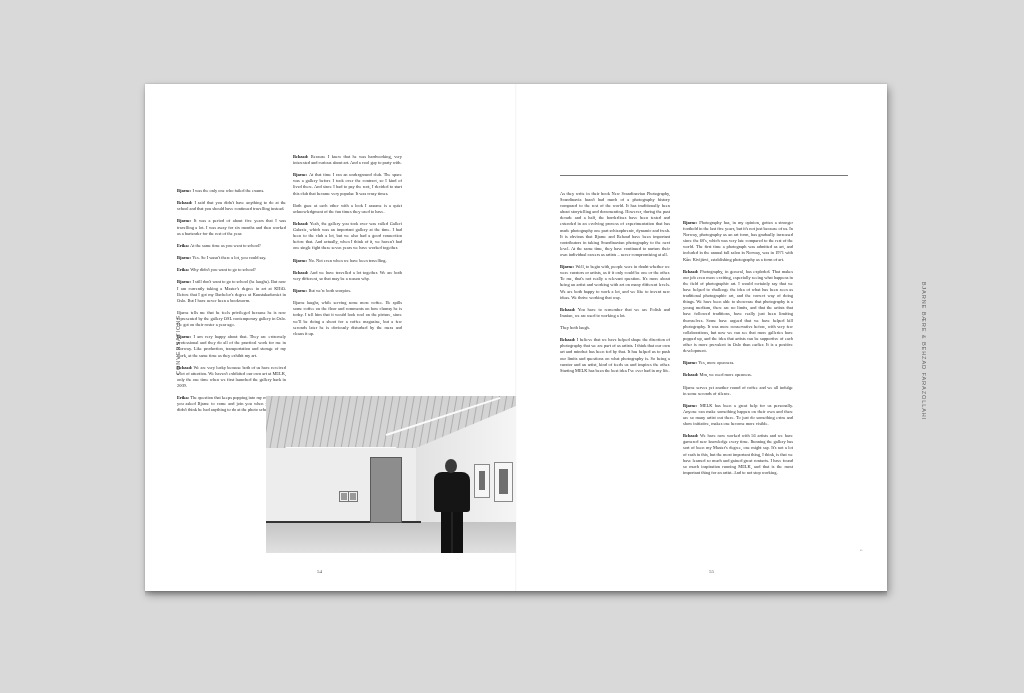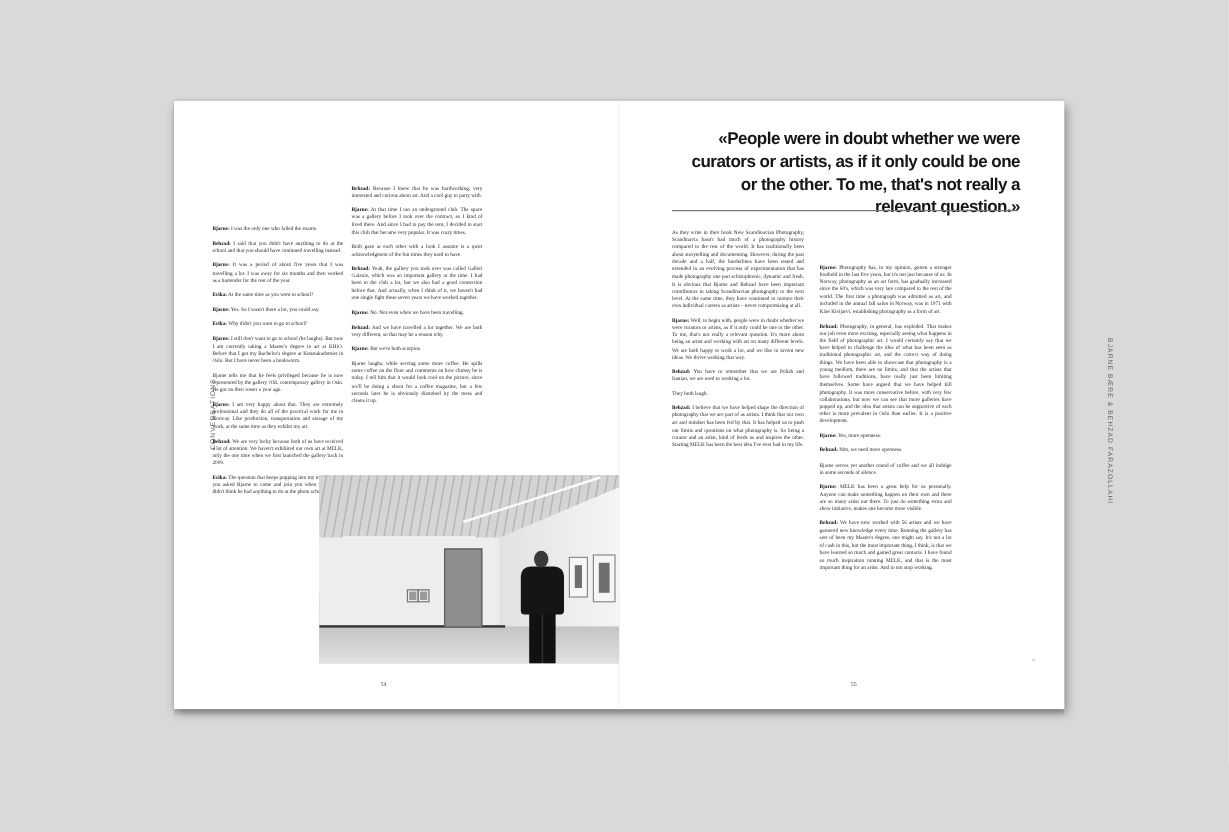--- a/index.html
+++ b/index.html
@@ -94,21 +94,20 @@
         <div class="legs"></div>
         <div class="body"></div>
         <div class="head"></div>
       </div>
     </div>
 
     <div class="folio" style="left:172px;top:485px;">54</div>
   </div>
 
   <div class="page page-right">
-    <div class="pull-quote">«People were in doubt whether we were curators or artists, as if it only could be one or the other. To me, that's not really a relevant question.»</div>
     <div class="quote-rule"></div>
 
     <div class="col" id="rc1" style="left:44px;top:107px;width:110px;">
         <p><span>As they write in their book New Scandinavian Photography, Scandinavia hasn't had much of a photography history compared to the rest of the world. It has traditionally been about storytelling and documenting. However, during the past decade and a half, the borderlines have been tested and extended in an evolving process of experimentation that has made photography one part schizophrenic, dynamic and fresh. It is obvious that Bjarne and Behzad have been important contributors in taking Scandinavian photography to the next level. At the same time, they have continued to nurture their own individual careers as artists – never compromising at all.</span></p>
         <p><b>Bjarne:</b><span> Well, to begin with, people were in doubt whether we were curators or artists, as if it only could be one or the other. To me, that's not really a relevant question. It's more about being an artist and working with art on many different levels. We are both happy to work a lot, and we like to invent new ideas. We thrive working that way.</span></p>
         <p><b>Behzad:</b><span> You have to remember that we are Polish and Iranian, we are used to working a lot.</span></p>
         <p><span>They both laugh.</span></p>
         <p><b>Behzad:</b><span> I believe that we have helped shape the direction of photography that we are part of as artists. I think that our own art and mindset has been fed by that. It has helped us to push our limits and questions on what photography is. So being a curator and an artist, kind of feeds us and inspires the other. Starting MELK has been the best idea I've ever had in my life.</span></p>
       </div>
     <div class="col" id="rc2" style="left:167px;top:136px;width:110px;">

